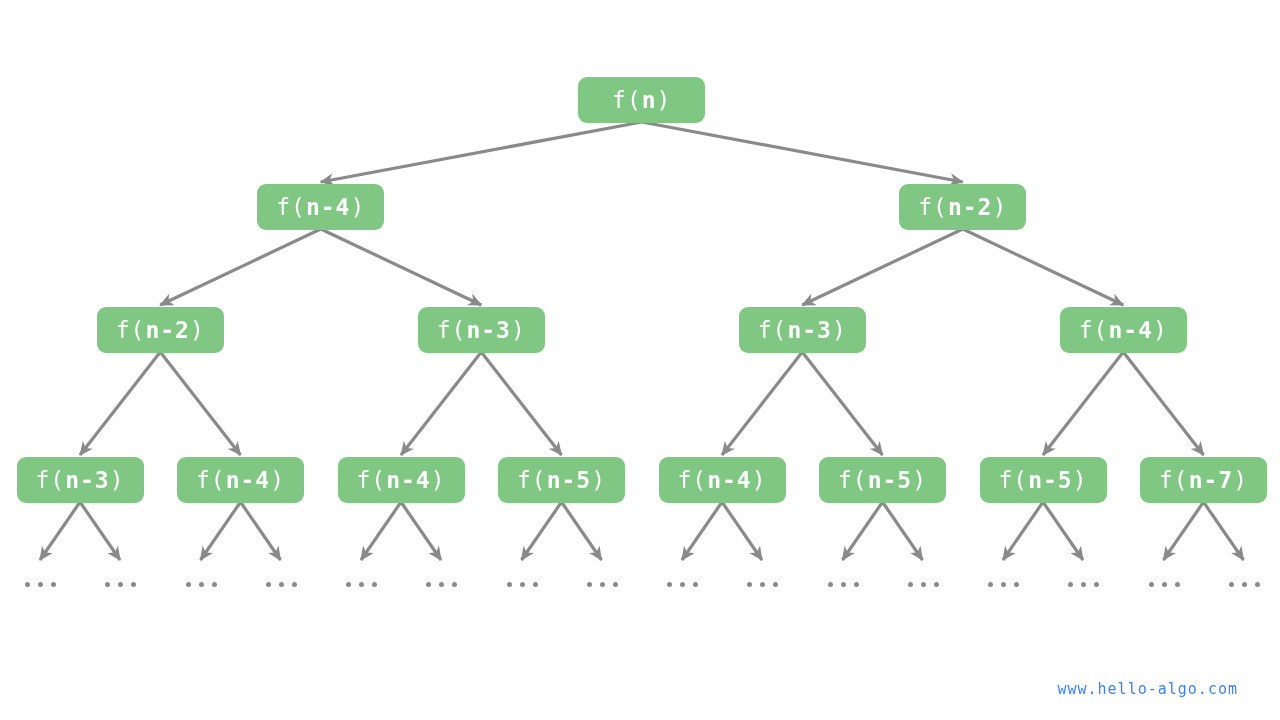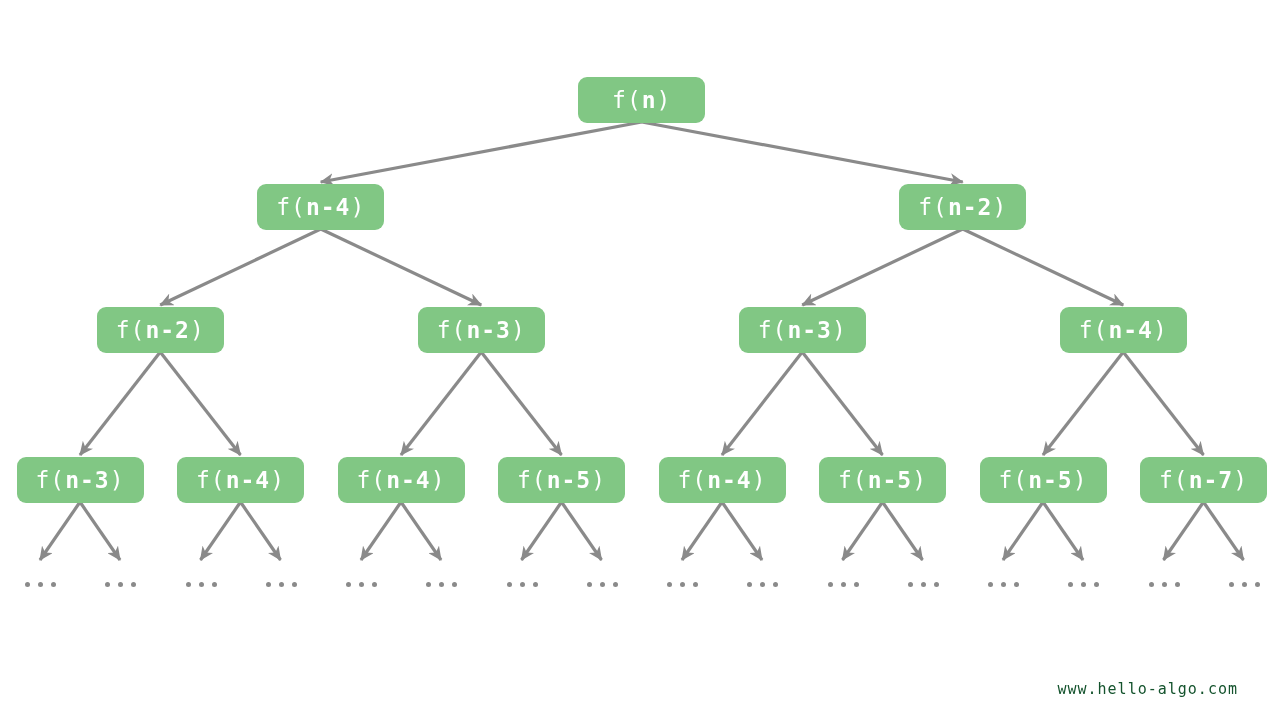--- a/index.html
+++ b/index.html
@@ -91,21 +91,21 @@
       <line x1="722" y1="502" x2="682" y2="560" stroke="#8a8a8a" stroke-width="3.2" marker-end="url(#ah)"></line>
       <line x1="722" y1="502" x2="762" y2="560" stroke="#8a8a8a" stroke-width="3.2" marker-end="url(#ah)"></line>
       <line x1="882.5" y1="502" x2="842.5" y2="560" stroke="#8a8a8a" stroke-width="3.2" marker-end="url(#ah)"></line>
       <line x1="882.5" y1="502" x2="922.5" y2="560" stroke="#8a8a8a" stroke-width="3.2" marker-end="url(#ah)"></line>
       <line x1="1043" y1="502" x2="1003" y2="560" stroke="#8a8a8a" stroke-width="3.2" marker-end="url(#ah)"></line>
       <line x1="1043" y1="502" x2="1083" y2="560" stroke="#8a8a8a" stroke-width="3.2" marker-end="url(#ah)"></line>
       <line x1="1203.5" y1="502" x2="1163.5" y2="560" stroke="#8a8a8a" stroke-width="3.2" marker-end="url(#ah)"></line>
       <line x1="1203.5" y1="502" x2="1243.5" y2="560" stroke="#8a8a8a" stroke-width="3.2" marker-end="url(#ah)"></line>
     </svg>
 
-  <div id="watermark" style="color: #14532d;">www.hello-algo.com</div>
+  <div id="watermark" style="color: #3b82f6;">www.hello-algo.com</div>
 <div class="dots" style="left: 25px; top: 582px;">
       <span class="dot" style="background: rgb(138, 138, 138);"></span>
       <span class="dot" style="background: rgb(138, 138, 138);"></span>
       <span class="dot" style="background: rgb(138, 138, 138);"></span>
     </div>
     <div class="dots" style="left: 105px; top: 582px;">
       <span class="dot" style="background: rgb(138, 138, 138);"></span>
       <span class="dot" style="background: rgb(138, 138, 138);"></span>
       <span class="dot" style="background: rgb(138, 138, 138);"></span>
     </div>

